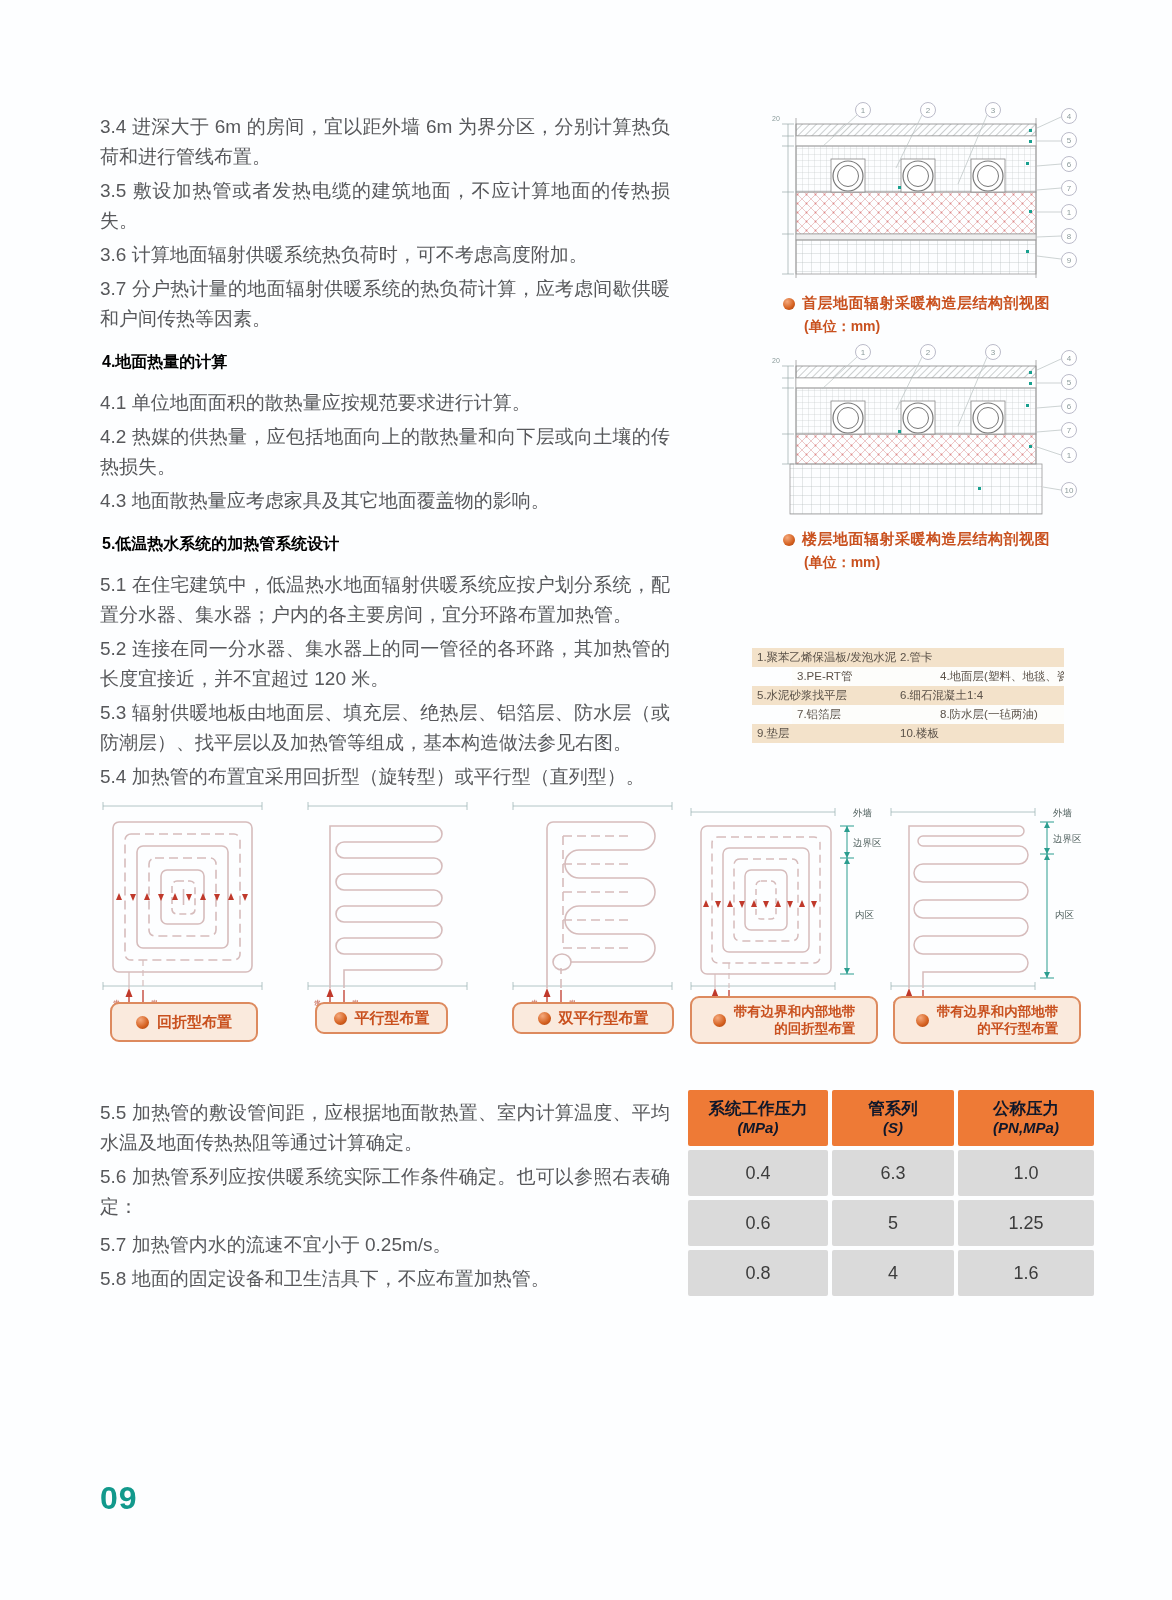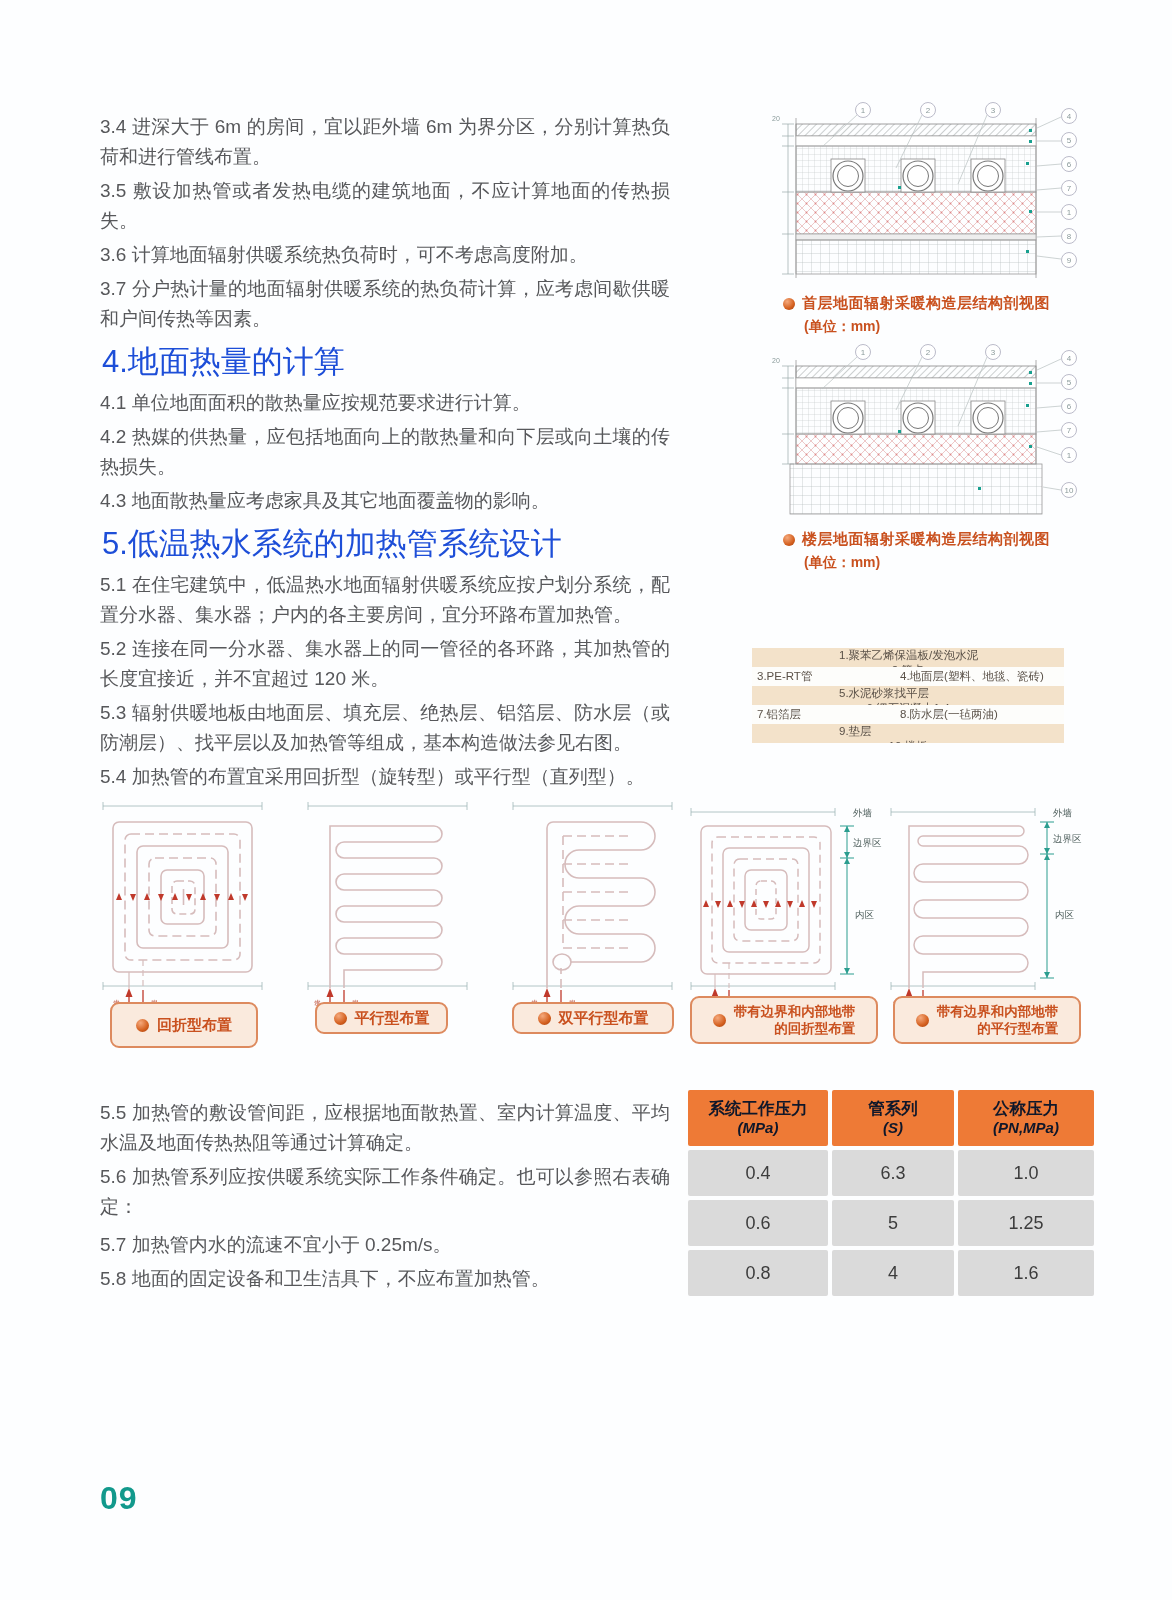--- a/index.html
+++ b/index.html
@@ -8,43 +8,43 @@
     background:#fdfeff;overflow:hidden;
     font-family:"Liberation Sans","DejaVu Sans",sans-serif;
   }
   
   .col-text{position:absolute;left:100px;width:570px;}
   .col-text p{
     margin:0 0 4px 0;font-size:19px;line-height:30px;color:#57585b;
     text-align:justify;
   }
   .col-text h2{
-    margin:12px 0 10px 2px;font-size:31px;line-height:32px;
-    color:#1d4ed8;font-weight:normal;
+    margin:12px 0 10px 2px;font-size:16px;line-height:32px;
+    color:#000000;font-weight:bold;
   }
   
   .diag-cap{
     position:absolute;display:flex;align-items:center;gap:7px;
     font-size:15px;font-weight:bold;color:#c9511f;letter-spacing:.5px;
   }
   .diag-unit{
     position:absolute;font-size:14px;font-weight:bold;color:#c9511f;
   }
   .sphere{
     width:12px;height:12px;border-radius:50%;flex:0 0 12px;
     background:radial-gradient(circle at 35% 30%, #f5a97c, #d4601f 60%, #a03c0c);
   }
   
   .legend{position:absolute;left:752px;top:648px;width:312px;}
   .lg-row{display:flex;height:19px;align-items:center;font-size:11.5px;color:#5a5148;}
   .lg-row span{white-space:nowrap;overflow:hidden;}
   .lg-row span:first-child{width:148px;padding-left:5px;box-sizing:border-box;}
   .lg-row span:last-child{flex:1;}
-  .lg-odd{background:#f3e2ca;flex-direction:column;}
-  .lg-even{background:#fdfdfb;}
+  .lg-odd{background:#f3e2ca;}
+  .lg-even{background:#fdfdfb;margin-left:40px;}
   
   .fig-btn{
     position:absolute;box-sizing:border-box;
     border:2px solid #dd8a5e;border-radius:9px;background:#faeadd;
     display:flex;align-items:center;justify-content:center;gap:8px;
     font-size:15px;font-weight:bold;color:#c9511f;
     padding:3px 8px;
   }
   .fig-btn .sphere{width:13px;height:13px;flex:0 0 13px;}
   .fig-btn .two-line{font-size:13.5px;line-height:17px;text-align:right;}
@@ -475,21 +475,21 @@
     <g>
       <line x1="24" y1="204" x2="24" y2="224" stroke="#c0392b" stroke-width="1.3"></line>
       <path d="M20.5,205 L24,196 L27.5,205 Z" fill="#c0392b"></path>
       <line x1="38" y1="198" x2="38" y2="212" stroke="#c0392b" stroke-width="1.3"></line>
       <path d="M34.5,211 L38,220 L41.5,211 Z" fill="#c0392b"></path>
       <text class="wlabel" x="12" y="202">供水</text>
       <text class="wlabel" x="50" y="202">回水</text>
     </g>
   </svg>
 
-  <div class="fig-btn" style="left:110px;top:1002px;width:148px;height:46px;">
+  <div class="fig-btn" style="left:110px;top:1002px;width:148px;height:40px;">
     <span class="sphere"></span>
     <span>回折型布置</span>
   </div>
   <div class="fig-btn" style="left:315px;top:1002px;width:133px;height:32px;">
     <span class="sphere"></span>
     <span>平行型布置</span>
   </div>
   <div class="fig-btn" style="left:512px;top:1002px;width:162px;height:32px;">
     <span class="sphere"></span>
     <span>双平行型布置</span>

